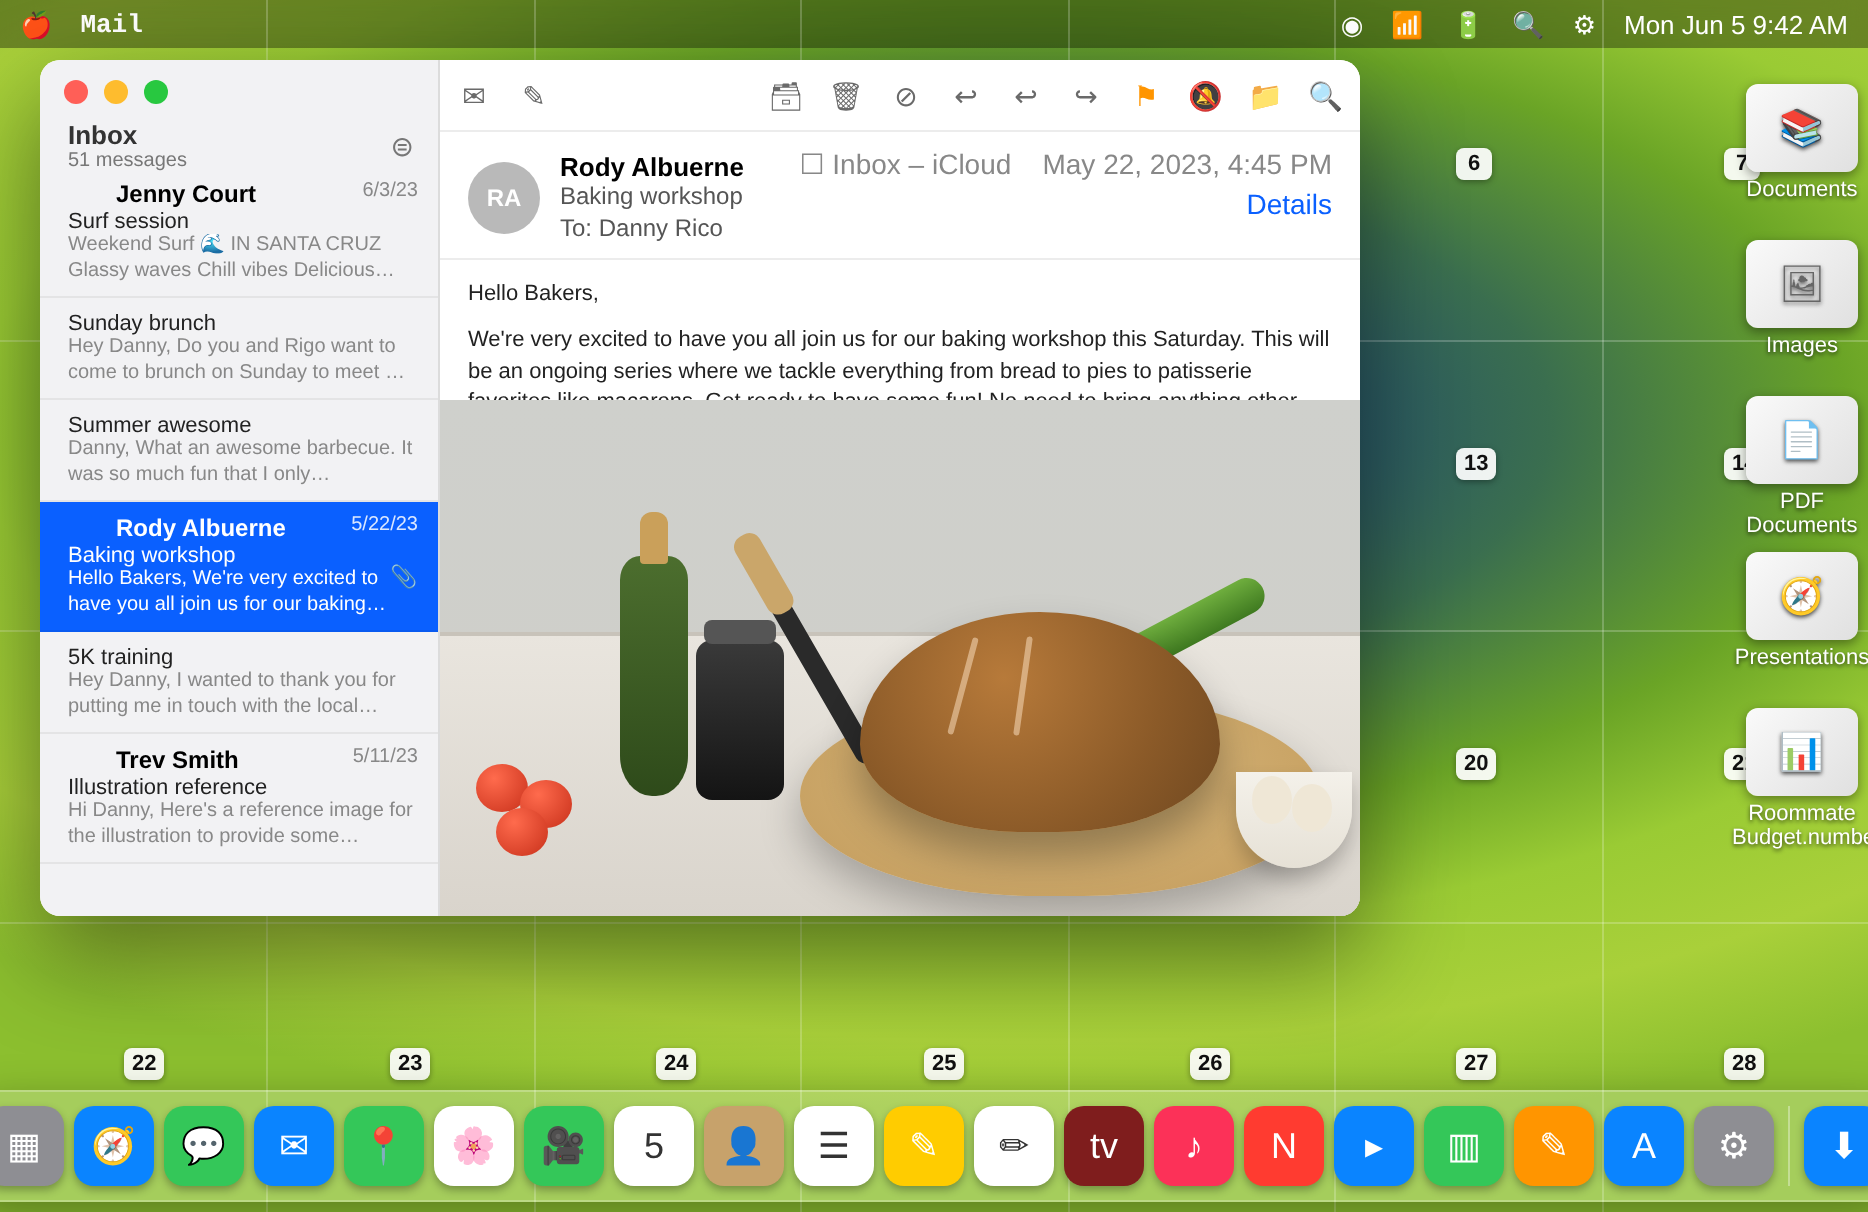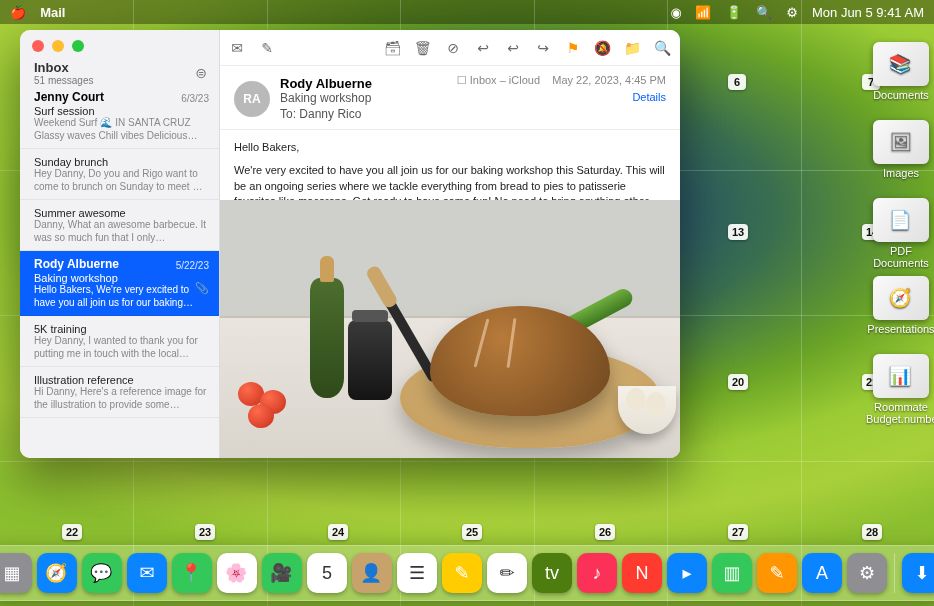--- a/index.html
+++ b/index.html
@@ -9,21 +9,21 @@
   position: relative;
   color: #fff;
 }
 
 .menubar {
   position: absolute; top: 0; left: 0; right: 0; height: 24px;
   background: rgba(0,0,0,0.35); backdrop-filter: blur(10px);
   display: flex; align-items: center; padding: 0 10px; font-size: 13px;
 }
 .menubar .apple { margin-right: 14px; }
-.menubar .appname { font-weight: 600; margin-right: 14px; }
+.menubar .appname { font-weight: 600; margin-right: 14px; font-family: Liberation Mono, monospace; }
 .menubar .mitem { margin-right: 14px; cursor: default; }
 .menubar .spacer { flex: 1; }
 .menubar .ritem { margin-left: 14px; display: inline-flex; align-items: center; }
 .menubar .clock { margin-left: 14px; }
 
 .desktop-icon {
   position: absolute; width: 70px; text-align: center; font-size: 11px;
   color: #fff; text-shadow: 0 1px 2px rgba(0,0,0,0.7);
 }
 .desktop-icon .di-img {
@@ -60,40 +60,40 @@
 .traffic span { width: 12px; height: 12px; border-radius: 50%; display: inline-block; }
 .tl-close { background: #ff5f57; }
 .tl-min { background: #febc2e; }
 .tl-max { background: #28c840; }
 .sb-head { padding: 30px 12px 2px 14px; display: flex; align-items: center; justify-content: space-between; }
 .sb-head .title { font-weight: 600; font-size: 13px; color: #333; }
 .sb-head .sub { font-size: 10px; color: #777; }
 .sb-head .filter { color: #777; font-size: 14px; }
 .msglist { position: absolute; top: 54px; bottom: 0; left: 0; right: 0; overflow: hidden; }
 .msg { padding: 6px 10px 6px 14px; border-bottom: 1px solid rgba(0,0,0,0.06); font-size: 11px; color: #333; position: relative; }
-.msg .row1 { display: flex; justify-content: space-between; align-items: flex-end; }
+.msg .row1 { display: flex; justify-content: space-between; align-items: flex-start; margin-left: 24px; }
 .msg .sender { font-weight: 700; font-size: 12px; color: #000; }
 .msg .date { font-size: 10px; color: #888; }
 .msg .subj { color: #222; margin-top: 1px; }
 .msg .prev { color: #888; font-size: 10px; line-height: 1.25; display: -webkit-box; -webkit-line-clamp: 2; -webkit-box-orient: vertical; overflow: hidden; }
 .msg.sel { background: #0a60ff; color: #fff; }
 .msg.sel .sender, .msg.sel .subj, .msg.sel .date, .msg.sel .prev { color: #fff; }
 .msg.sel .date { color: rgba(255,255,255,0.85); }
 .msg.sel .attach { position: absolute; right: 10px; bottom: 20px; color: rgba(255,255,255,0.9); font-size: 11px; }
 .content { position: absolute; top: 0; left: 200px; right: 0; bottom: 0; background: #fff; }
 .toolbar { height: 36px; display: flex; align-items: center; padding: 0 8px; gap: 12px; color: #6a6a6a; border-bottom: 1px solid #ececec; }
 .toolbar .grow { flex: 1; }
 .tb-icon { width: 18px; text-align: center; font-size: 14px; cursor: default; }
 .header { padding: 10px 14px 8px; border-bottom: 1px solid #ececec; font-size: 12px; }
 .header .from { display: flex; align-items: center; gap: 10px; }
 .avatar { width: 36px; height: 36px; border-radius: 50%; background: #b9b9b9; color: #fff; display: flex; align-items: center; justify-content: center; font-weight: 600; }
 .header .name { font-weight: 600; font-size: 13px; color: #000; }
 .header .subj { color: #555; }
 .header .toline { color: #555; margin-top: 2px; }
-.header .right { position: absolute; right: 14px; top: 44px; font-size: 11px; color: #888; text-align: right; }
+.header .right { position: absolute; right: 14px; top: 44px; font-size: 14px; color: #888; text-align: right; }
 .header .right .details { color: #0a60ff; margin-top: 4px; }
 .body { padding: 10px 14px 0; font-size: 11px; color: #222; line-height: 1.4; }
 .body .hello { margin-bottom: 8px; }
 .hero { position: absolute; left: 0; right: 0; bottom: 0; top: 170px; background: linear-gradient(#cfd0cc 0%, #cfcfca 55%, #b6b6b0 100%); overflow: hidden; }
 .counter { position: absolute; right: 0; bottom: 0; left: 0; height: 55%; background: linear-gradient(#e9e5de, #d9d4cc); border-top: 2px solid #c8c3ba; }
 .board { position: absolute; right: 20px; bottom: 10px; width: 260px; height: 100px; background: radial-gradient(ellipse at 50% 40%, #d9b97e, #c29a5a); border-radius: 50%/55%; box-shadow: 0 10px 20px rgba(0,0,0,0.25); }
 .bread {
   position: absolute; right: 70px; bottom: 42px; width: 180px; height: 110px;
   background: radial-gradient(circle at 40% 30%, #b77a3a, #8b5a28 60%, #6e4720);
   border-radius: 50% 50% 45% 45% / 60% 60% 40% 40%;
@@ -136,21 +136,21 @@
 
 <div class="menubar">
   <span class="apple">🍎</span>
   <span class="appname">Mail</span>
   <span class="spacer"></span>
   <span class="ritem">◉</span>
   <span class="ritem">📶</span>
   <span class="ritem">🔋</span>
   <span class="ritem">🔍</span>
   <span class="ritem">⚙︎</span>
-  <span class="clock">Mon Jun 5  9:41 AM</span>
+  <span class="clock">Mon Jun 5  9:42 AM</span>
 </div>
 
 <div class="gridlines" id="gridlines">
     <div class="vline" style="left: 133.429px;"></div>
     <div class="vline" style="left: 266.857px;"></div>
     <div class="vline" style="left: 400.286px;"></div>
     <div class="vline" style="left: 533.714px;"></div>
     <div class="vline" style="left: 667.143px;"></div>
     <div class="vline" style="left: 800.571px;"></div>
     <div class="hline" style="top: 169.5px;"></div>
@@ -248,20 +248,24 @@
           </div>
           <div class="subj">Baking workshop</div>
           <div class="prev">Hello Bakers, We're very excited to have you all join us for our baking workshop this Saturday.…</div>
           <span class="attach">📎</span>
         </div>
         <div class="msg">
           <div class="subj">5K training</div>
           <div class="prev">Hey Danny, I wanted to thank you for putting me in touch with the local running club. As yo…</div>
         </div>
         <div class="msg">
+          <div class="row1">
+            <span class="sender">Trev Smith</span>
+            <span class="date">5/11/23</span>
+          </div>
           <div class="subj">Illustration reference</div>
           <div class="prev">Hi Danny, Here's a reference image for the illustration to provide some direction. I want t…</div>
         </div>
       </div>
   </div>
 
   <div class="content">
     <div class="toolbar">
       <span class="tb-icon">✉︎</span>
       <span class="tb-icon">✎</span>
@@ -325,21 +329,21 @@
     <div class="dicon" style="background: rgb(52, 199, 89);">💬</div>
     <div class="dicon" style="background: rgb(10, 132, 255);">✉︎</div>
     <div class="dicon" style="background: rgb(52, 199, 89);">📍</div>
     <div class="dicon" style="background: rgb(255, 255, 255); color: rgb(51, 51, 51);">🌸</div>
     <div class="dicon" style="background: rgb(52, 199, 89);">🎥</div>
     <div class="dicon" style="background: rgb(255, 255, 255); color: rgb(51, 51, 51);">5</div>
     <div class="dicon" style="background: rgb(199, 162, 107);">👤</div>
     <div class="dicon" style="background: rgb(255, 255, 255); color: rgb(51, 51, 51);">☰</div>
     <div class="dicon" style="background: rgb(255, 204, 0);">✎</div>
     <div class="dicon" style="background: rgb(255, 255, 255); color: rgb(51, 51, 51);">✏︎</div>
-    <div class="dicon" style="background: #4d7c0f;">tv</div>
+    <div class="dicon" style="background: #7f1d1d;">tv</div>
     <div class="dicon" style="background: rgb(252, 49, 88);">♪</div>
     <div class="dicon" style="background: rgb(255, 59, 48);">N</div>
     <div class="dicon" style="background: rgb(10, 132, 255);">▸</div>
     <div class="dicon" style="background: rgb(52, 199, 89);">▥</div>
     <div class="dicon" style="background: rgb(255, 149, 0);">✎</div>
     <div class="dicon" style="background: rgb(10, 132, 255);">A</div>
     <div class="dicon" style="background: rgb(142, 142, 147);">⚙︎</div>
     <div class="sep"></div>
     <div class="dicon" style="background: rgb(10, 132, 255);">⬇︎</div>
   </div>

